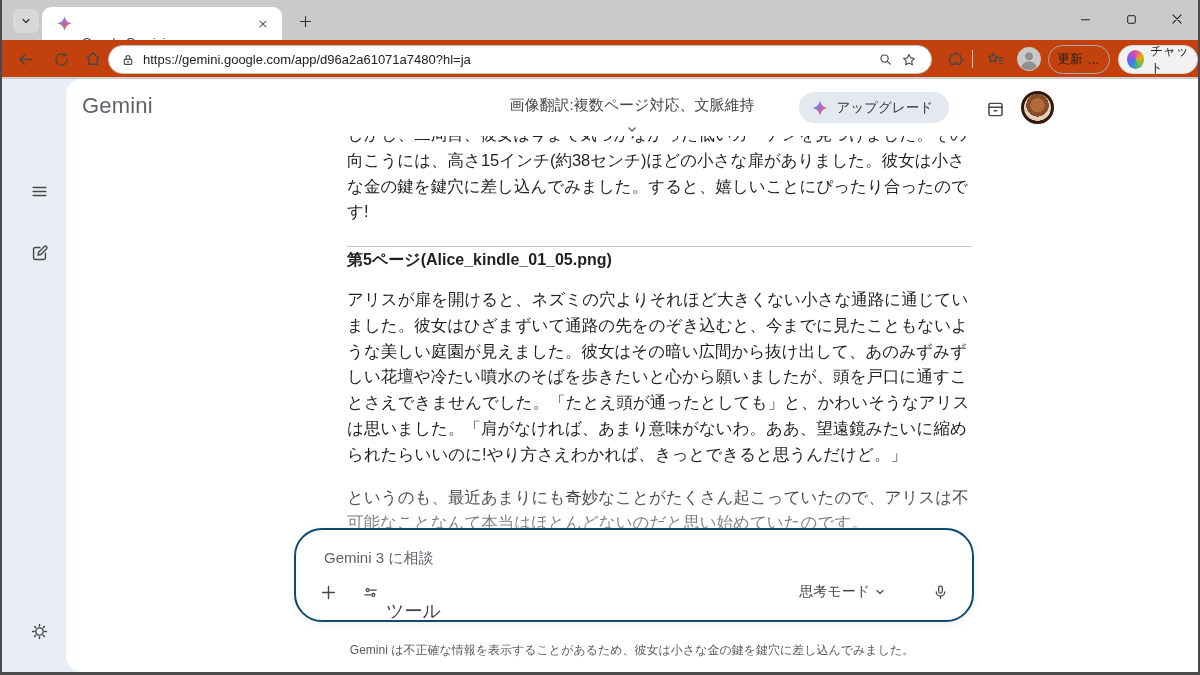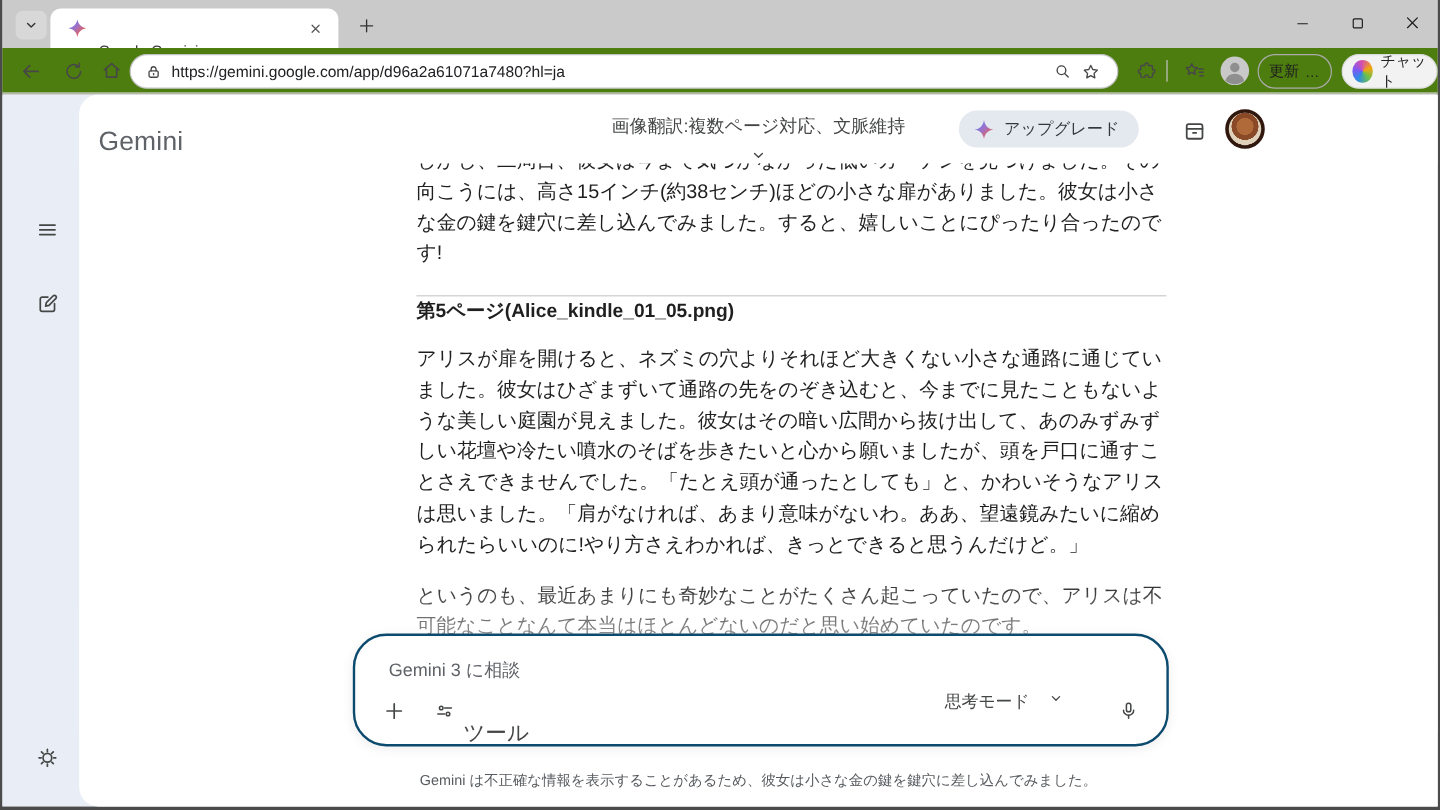--- a/index.html
+++ b/index.html
@@ -16,21 +16,21 @@
   .tab { position:absolute; left:40px; top:7px; width:240px; height:33px; background:#ffffff;
          border-radius:9px 9px 0 0; display:flex; align-items:center; padding:0 10px 0 14px; }
   .tab-fav { width:17px; height:17px; flex:0 0 auto; }
   .tab-title { font-size:12.5px; color:#3a3a3a; margin-left:9px; flex:1; white-space:nowrap; overflow:hidden;margin-top:39px; }
   .tab-close { width:18px; height:18px; border-radius:4px; display:flex; align-items:center; justify-content:center; cursor:pointer; }
   .newtab { position:absolute; left:291px; top:10px; width:24px; height:22px; display:flex; align-items:center; justify-content:center; cursor:pointer; }
   .wctl { position:absolute; top:0; width:46px; height:38px; display:flex; align-items:center; justify-content:center; cursor:pointer; }
   .wctl.min { left:1060px; } .wctl.max { left:1106px; } .wctl.cls { left:1152px; }
 
   
-  .toolbar { position:absolute; left:0; top:40px; right:0; height:38px; background:#4d7c0f;
+  .toolbar { position:absolute; left:0; top:40px; right:0; height:38px; background:#c2410c;
              border-bottom:1px solid #d2d2d2; }
   .tb-ic { position:absolute; top:4px; width:30px; height:30px; display:flex; align-items:center; justify-content:center;
            border-radius:6px; cursor:pointer; }
   .addr { position:absolute; left:106px; top:5px; width:824px; height:29px; border:1px solid #c2c2c2;
           border-radius:15px; background:#fff; display:flex; align-items:center; padding:0 10px 0 12px; cursor:text; }
   .addr .url { font-size:13px; color:#202124; margin-left:8px; flex:1; white-space:nowrap; overflow:hidden; }
   .addr .ic-btn { width:24px; height:24px; display:flex; align-items:center; justify-content:center; border-radius:50%; cursor:pointer; }
   .tb-divider { position:absolute; left:970px; top:10px; width:1px; height:18px; background:#c6c6c6; }
   .pill { position:absolute; top:5px; height:29px; border-radius:15px; display:flex; align-items:center; cursor:pointer; }
   .pill.update { left:1046px; width:62px; border:1px solid #ababab; justify-content:center; gap:5px; }
@@ -42,21 +42,21 @@
       background:conic-gradient(from 210deg,#2e8ae5,#7a5af5,#d44fb0,#f2a60d,#6cc24a,#2e8ae5); }
 
   
   .app { position:absolute; left:0; top:79px; right:0; bottom:0; background:#e9eef6; }
   .side-ic { position:absolute; left:19px; width:36px; height:36px; display:flex; align-items:center; justify-content:center;
              border-radius:50%; cursor:pointer; }
   .panel { position:absolute; left:64px; top:0; right:0; bottom:0; background:#ffffff;
            border-radius:16px 0 0 16px; overflow:hidden; }
 
   .app-header { position:absolute; left:0; top:0; right:0; height:57px; background:#fff; z-index:5; }
-  .logo { position:absolute; left:16px; top:14px; font-size:22px; color:#5f6368; letter-spacing:.2px;margin-top:12px; }
+  .logo { position:absolute; left:16px; top:14px; font-size:22px; color:#5f6368; letter-spacing:.2px; }
   .model-sel { position:absolute; left:50%; transform:translateX(-50%); top:17px; display:flex; align-items:center; gap:8px;
                cursor:pointer;flex-direction:column; }
   .model-sel .lbl { font-size:15px; color:#444746; }
   .upgrade { position:absolute; right:249px; top:13px; height:31px; padding:0 16px 0 12px; border-radius:16px;
              background:#e4e8ef; display:flex; align-items:center; gap:8px; cursor:pointer; }
   .upgrade .lbl { font-size:13.5px; color:#33373b; }
   .print-btn { position:absolute; right:190px; top:17px; width:26px; height:26px; display:flex; align-items:center;
                justify-content:center; cursor:pointer; }
   .acct { position:absolute; right:144px; top:12px; width:33px; height:33px; border-radius:50%; cursor:pointer;
           border:3px solid #31180f;
@@ -76,21 +76,21 @@
           background:linear-gradient(to bottom, rgba(255,255,255,0), rgba(255,255,255,.92) 70%, #fff); pointer-events:none; }
 
   .composer { position:absolute; left:228px; top:449px; width:680px; height:94px; background:#fff; z-index:7;
               border:2px solid #0c4a6e; border-radius:28px; box-shadow:0 2px 10px rgba(0,0,0,.07); }
   .composer .ph { position:absolute; left:28px; top:19px; font-size:15px; color:#5f6368; cursor:text; }
   .c-btn { position:absolute; bottom:12px; width:32px; height:32px; display:flex; align-items:center; justify-content:center;
            border-radius:50%; cursor:pointer; }
   .tools { position:absolute; left:56px; bottom:12px; height:32px; display:flex; align-items:center; gap:7px; cursor:pointer;
            padding:0 10px; border-radius:16px; }
   .tools .lbl { font-size:18px; color:#444746;margin-top:38px; }
-  .mode { position:absolute; right:86px; bottom:12px; height:32px; display:flex; gap:16px; cursor:pointer; }
+  .mode { position:absolute; right:86px; bottom:12px; height:32px; display:flex; align-items:center; gap:4px; cursor:pointer; }
   .mode .lbl { font-size:14px; color:#444746; }
 
   .disclaimer { position:absolute; left:0; right:0; top:563px; text-align:center; font-size:12px; color:#575b5f; z-index:7; }
 
   svg { display:block; }
 </style>
 </head>
 <body>
 
 <div class="window">

